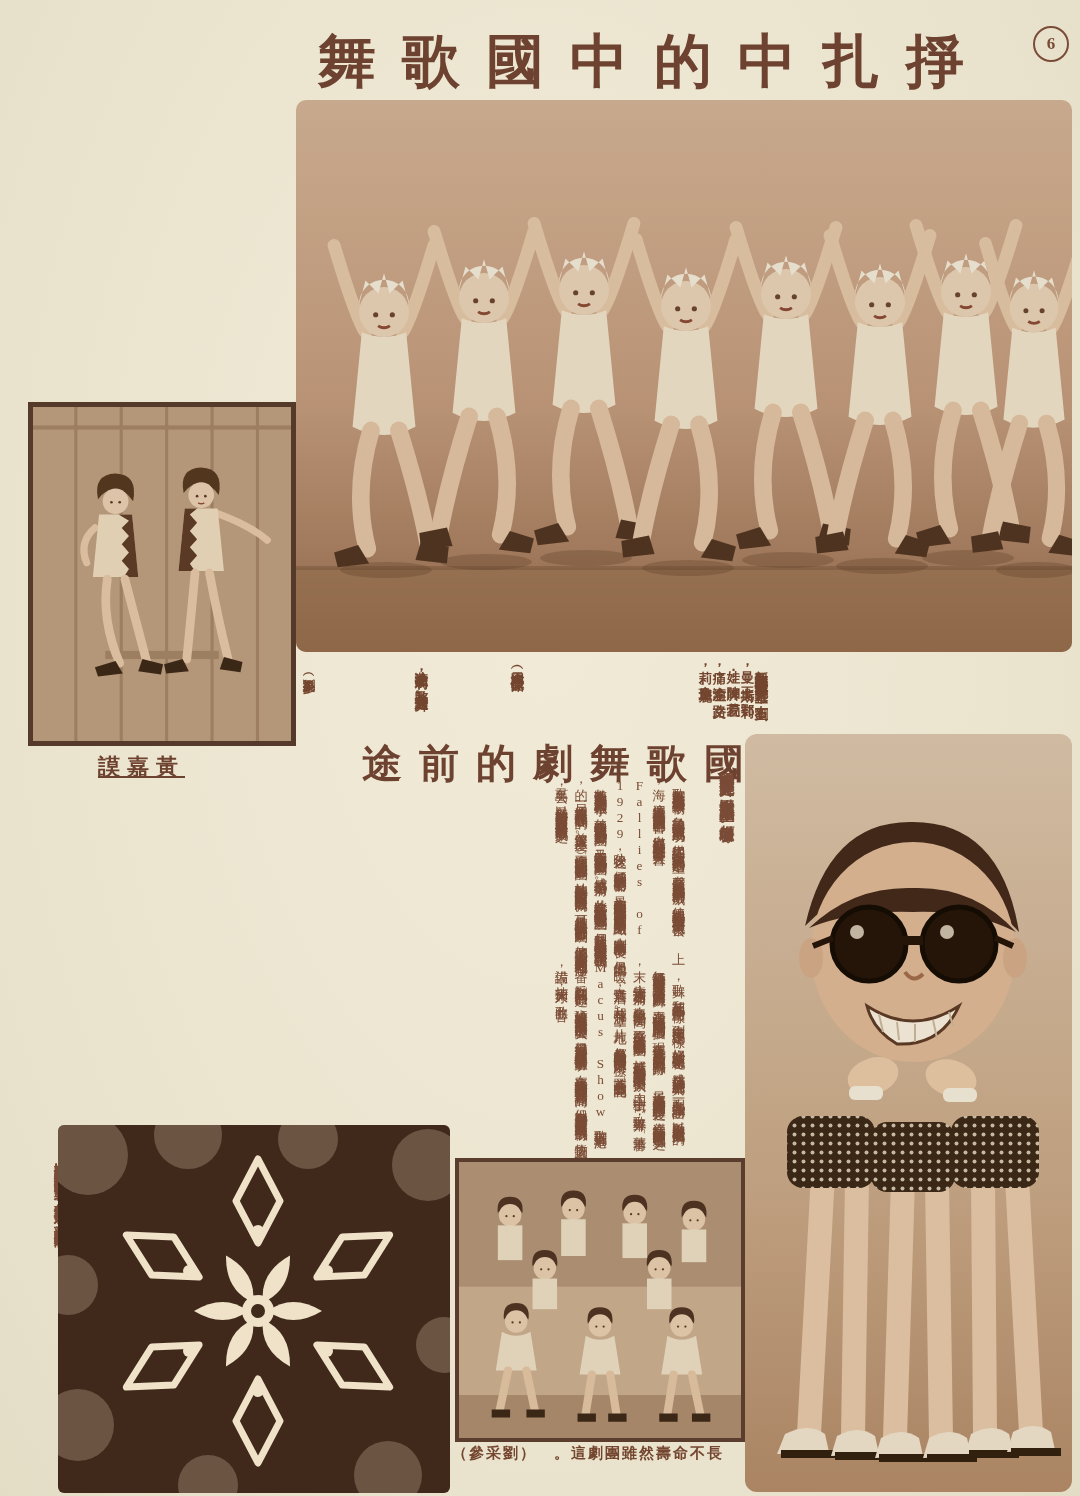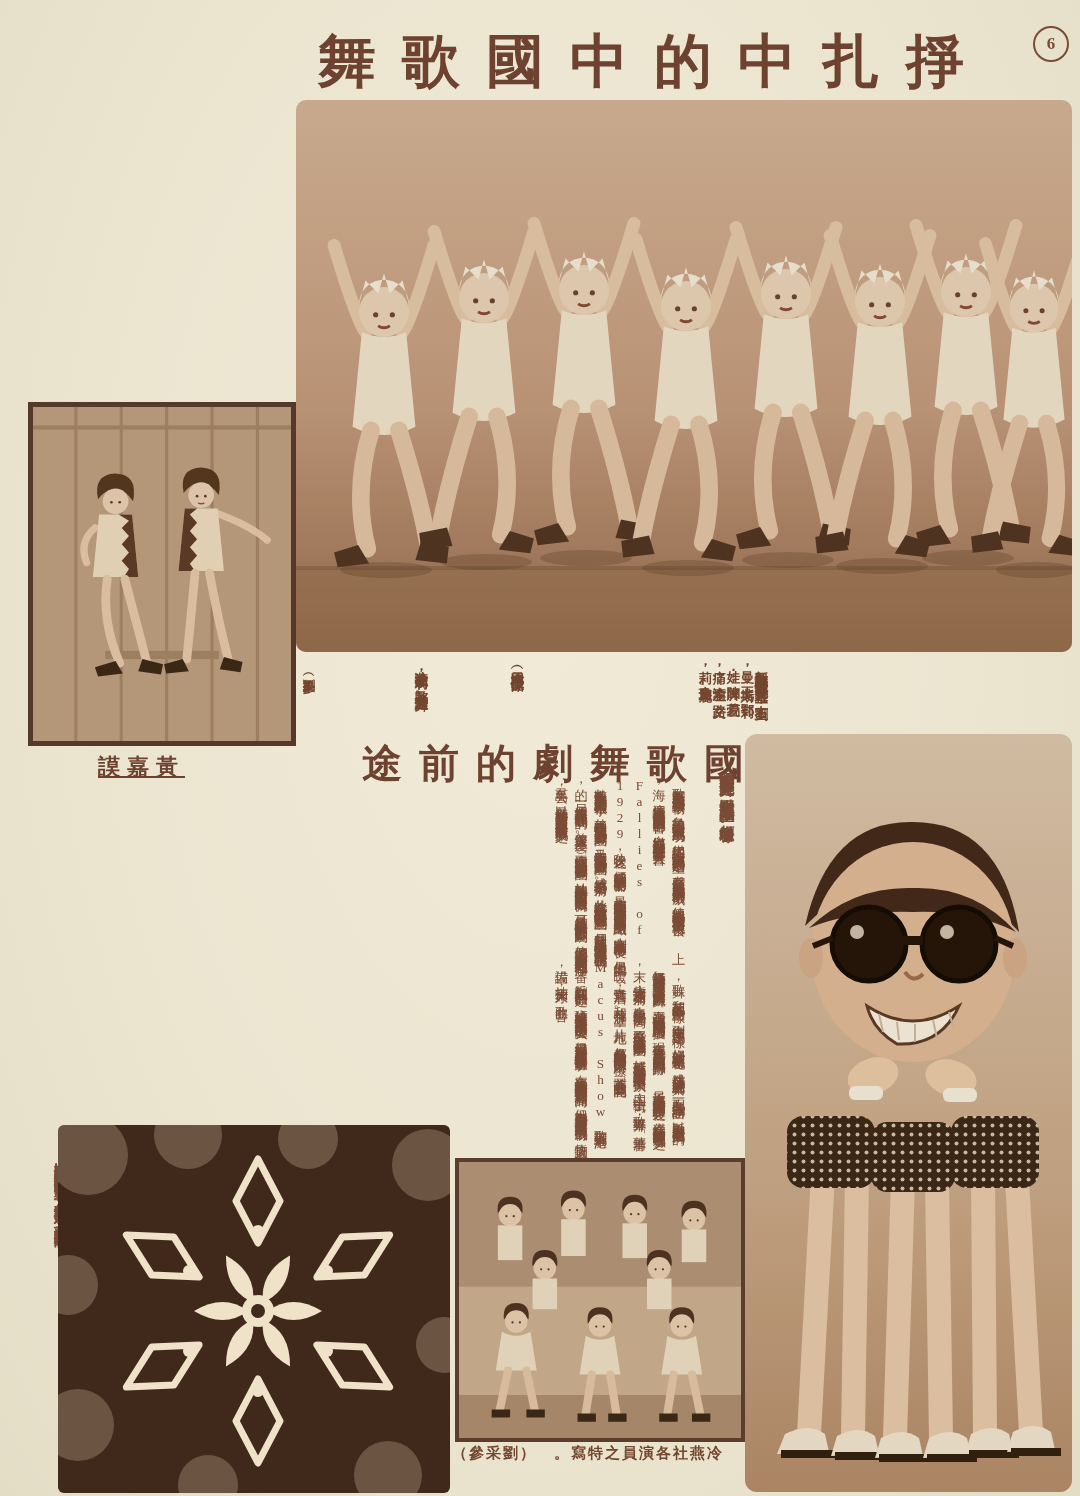--- a/index.html
+++ b/index.html
@@ -299,15 +299,15 @@
         <path d="M130,208 L124,246 M148,208 L154,246" stroke="#e0c3a3" stroke-width="8" stroke-linecap="round"></path>
         <path d="M116,246 h18 v8 h-18 z M146,246 h18 v8 h-18 z" fill="#3c2717"></path>
         <use href="#gh" transform="translate(218,160)"></use>
           <path d="M204,170 q14,8 28,0 l6,38 -40,0 z" fill="#e9dcc2"></path>
         <path d="M210,208 L204,246 M228,208 L236,246" stroke="#e0c3a3" stroke-width="8" stroke-linecap="round"></path>
         <path d="M196,246 h18 v8 h-18 z M228,246 h18 v8 h-18 z" fill="#3c2717"></path>
       </g>
       <rect width="276" height="270" fill="#3a2314" opacity=".05"></rect>
     </svg>
   </div>
-  <div class="abs cap-group">（參采劉）　。寫特之員演各社燕冷</div>
+  <div class="abs cap-group">（參采劉）　。這劇團雖然壽命不長</div>
 
 </div>
 
 </body></html>

